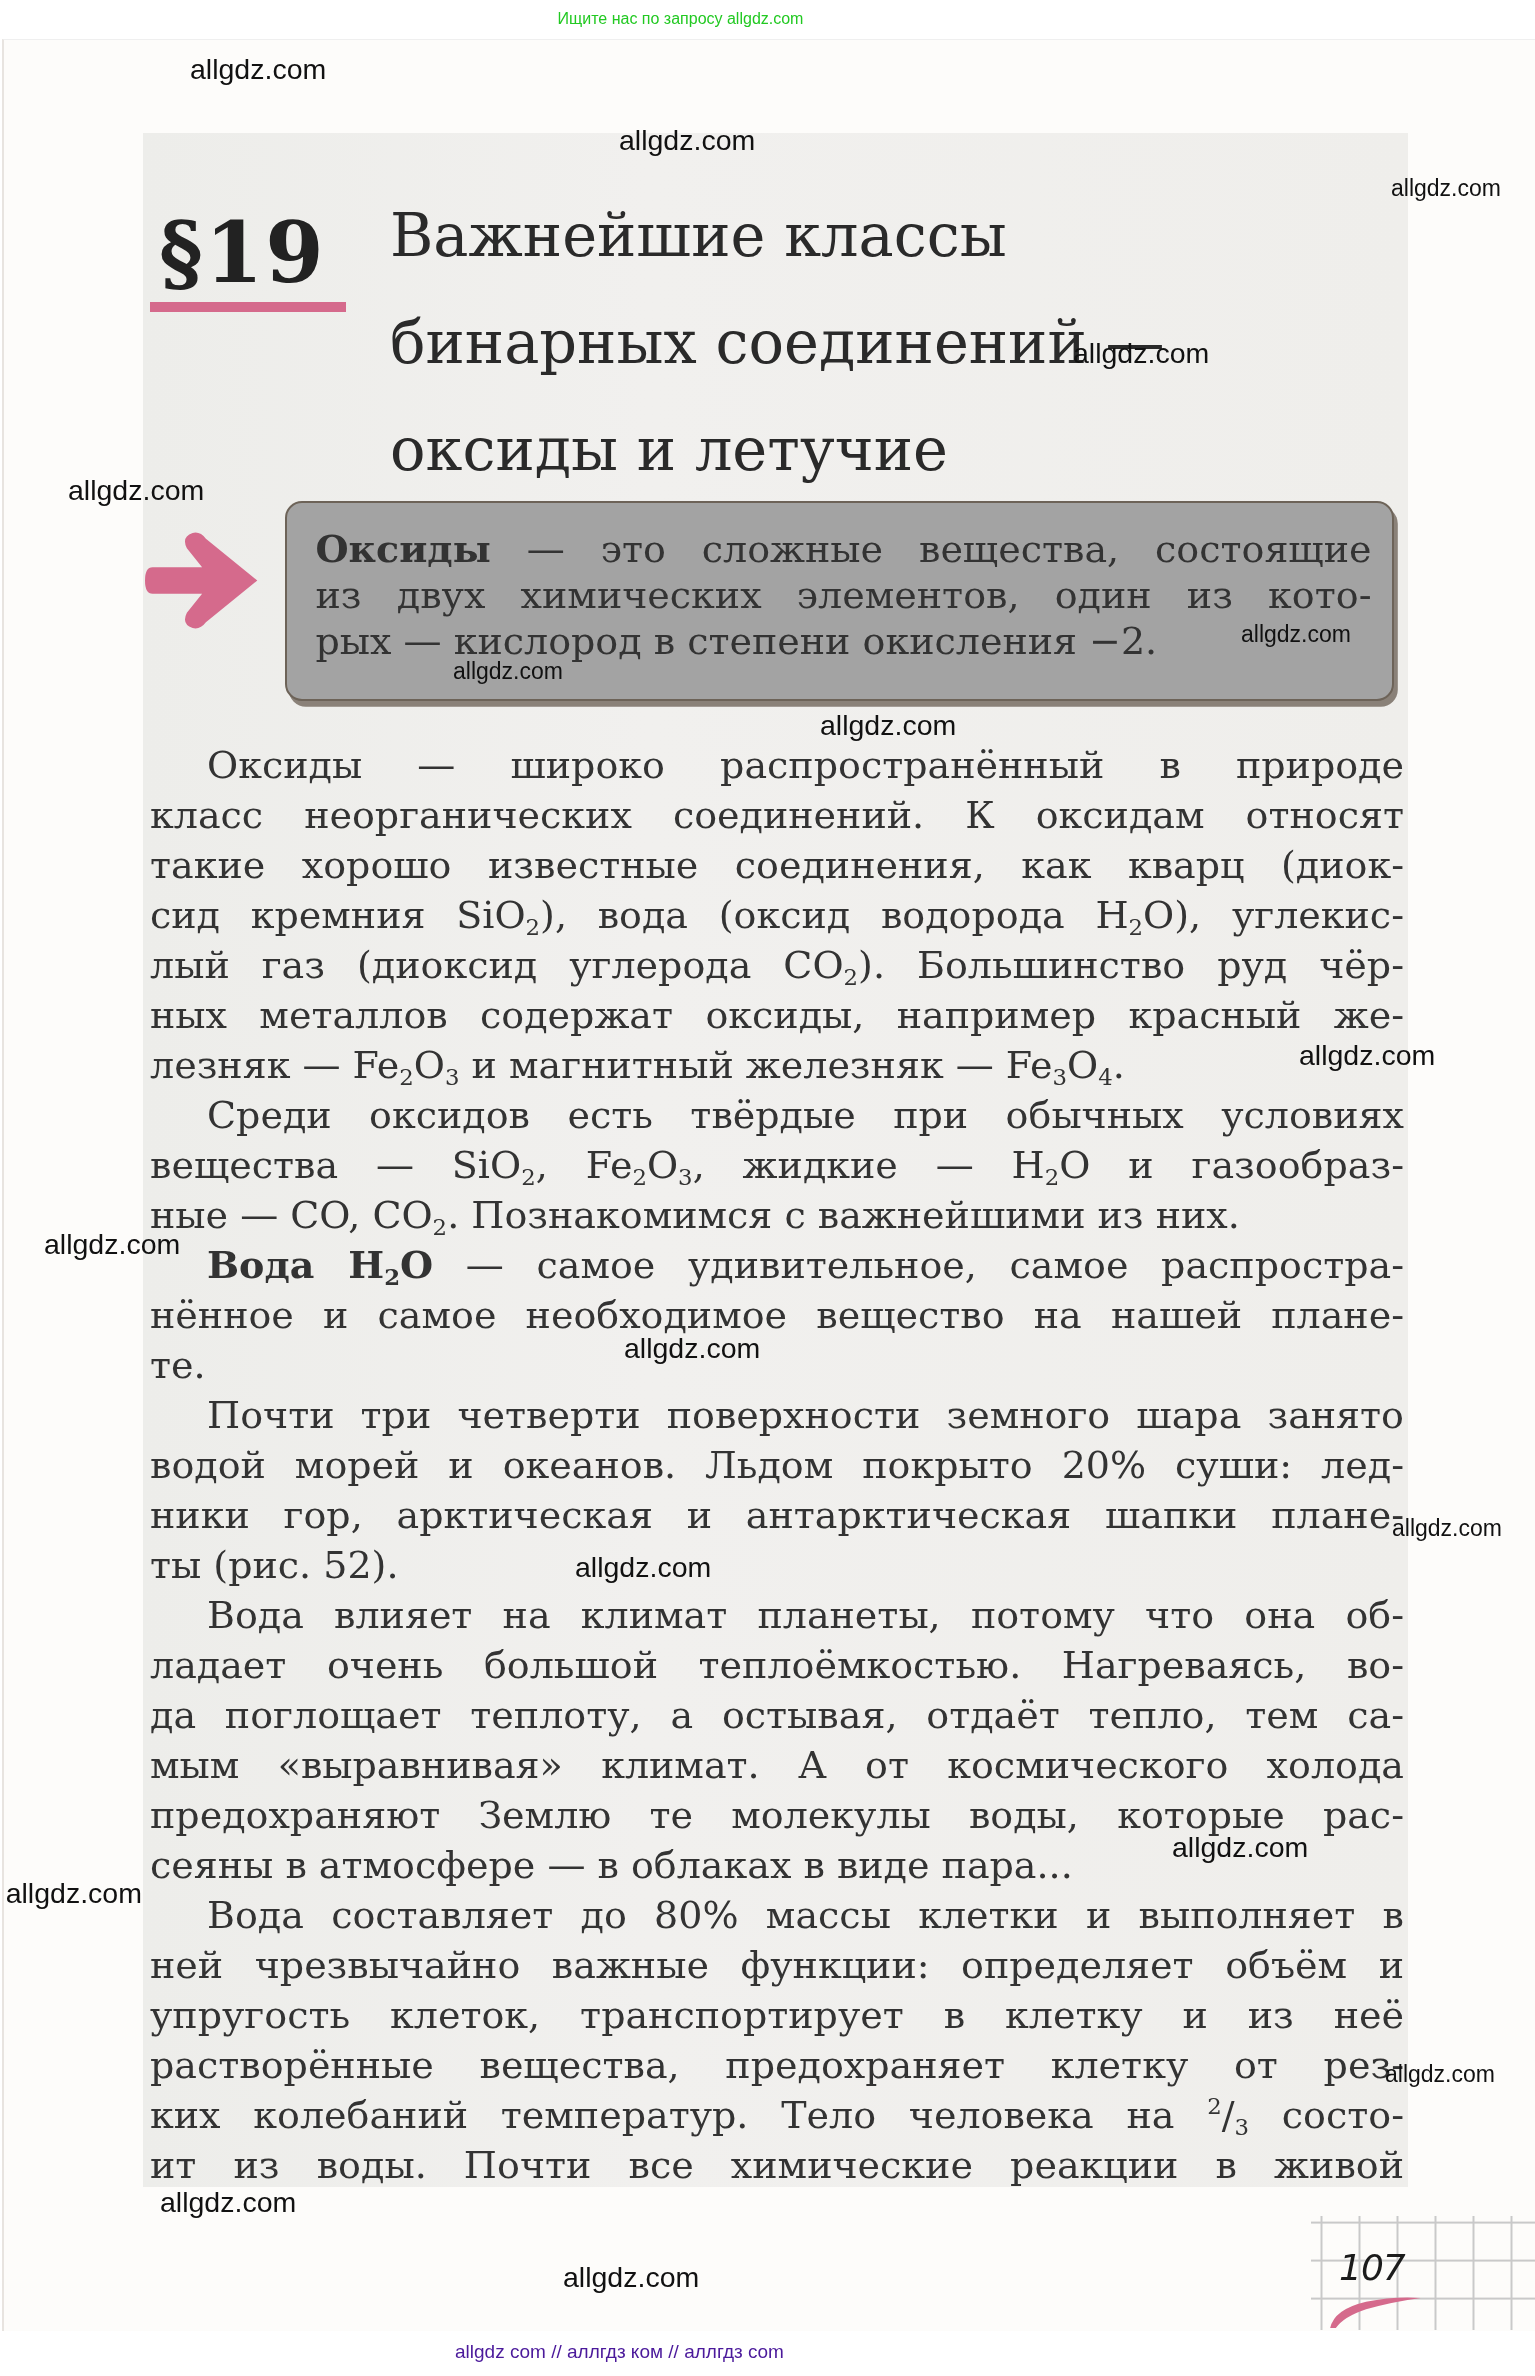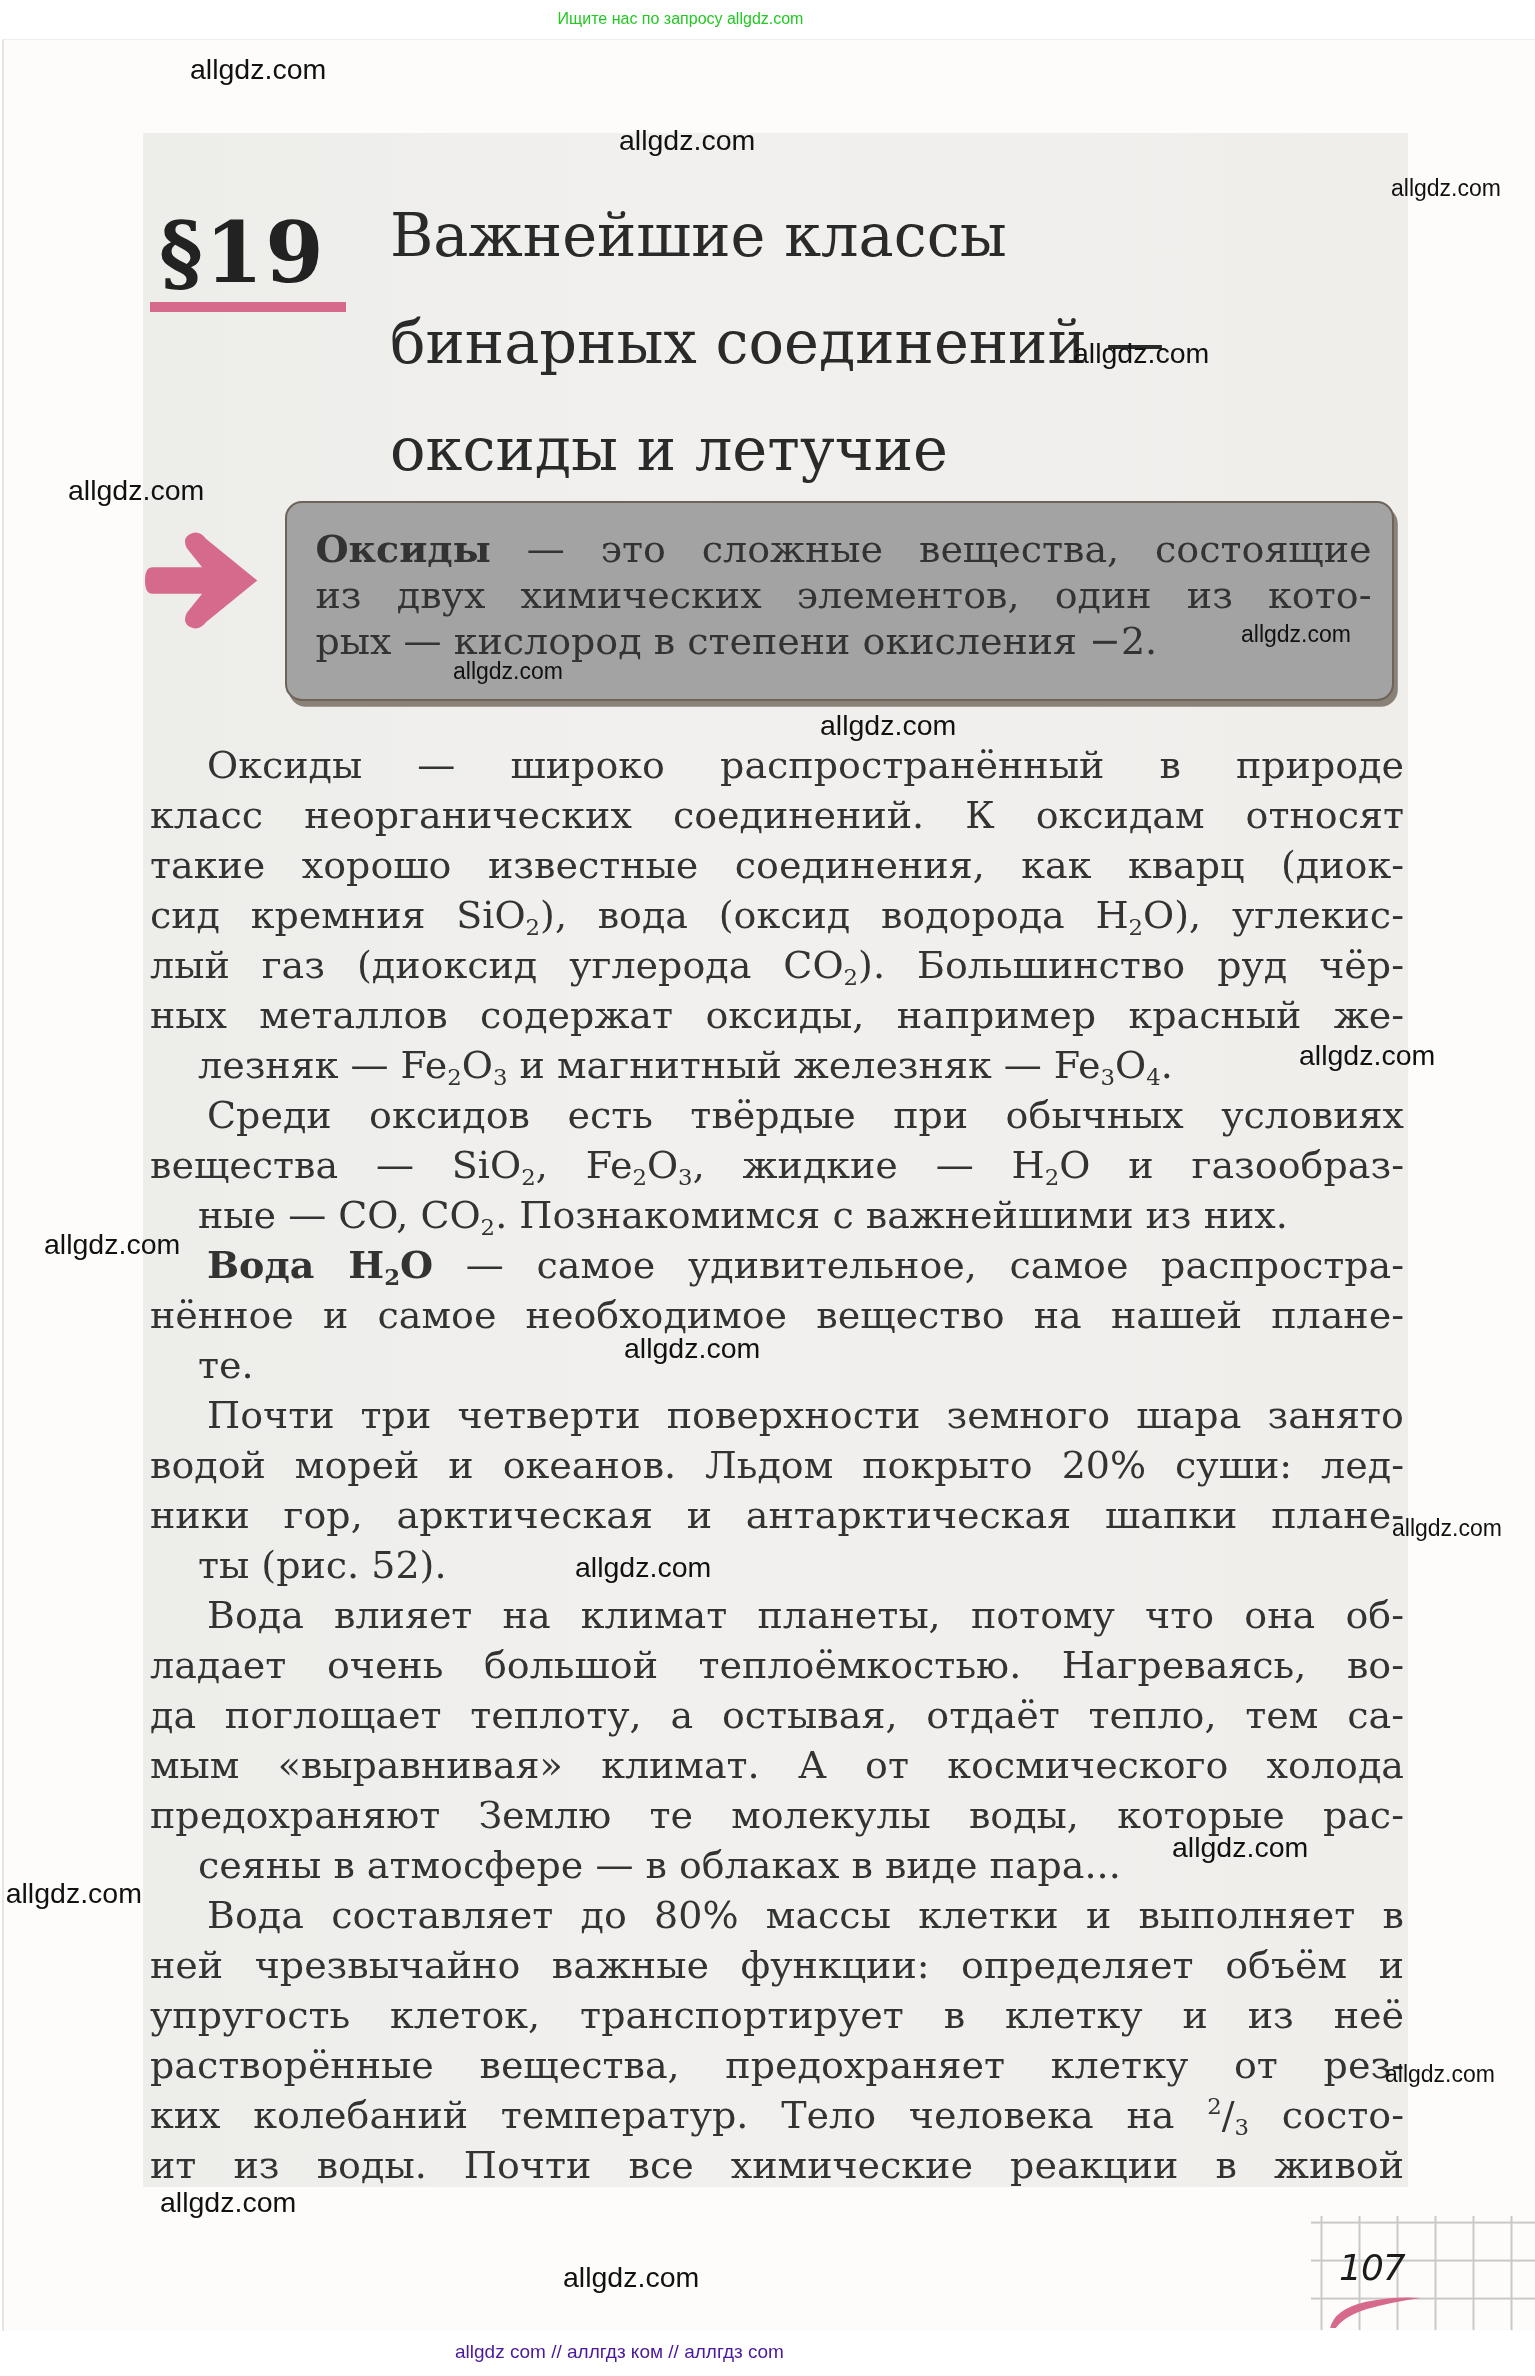--- a/index.html
+++ b/index.html
@@ -66,21 +66,21 @@
     .defbox-text div.last { text-align-last: left; }
     .body {
       position: absolute; left: 150px; top: 740px; width: 1254px;
       font-family: "DejaVu Serif", serif; font-size: 38px; line-height: 50px;
       color: #333;
     }
     .line {
       white-space: nowrap; text-align: justify; text-align-last: justify;
       height: 50px; overflow: visible;
     }
-    .line.end { text-align-last: left; margin-left: 48px; }
+    .line.end { text-align-last: left; }
     .line.indent { padding-left: 57px; }
     .line b { font-weight: bold; }
     sub { font-size: 0.6em; vertical-align: -0.3em; line-height: 0; }
     sup { font-size: 0.6em; vertical-align: 0.6em; line-height: 0; }
     .wm {
       position: absolute;
       font-family: "Liberation Sans", sans-serif; color: #111;
       line-height: 1; white-space: nowrap; text-align: right;
     }
     .wm.l { font-size: 28.5px; }

